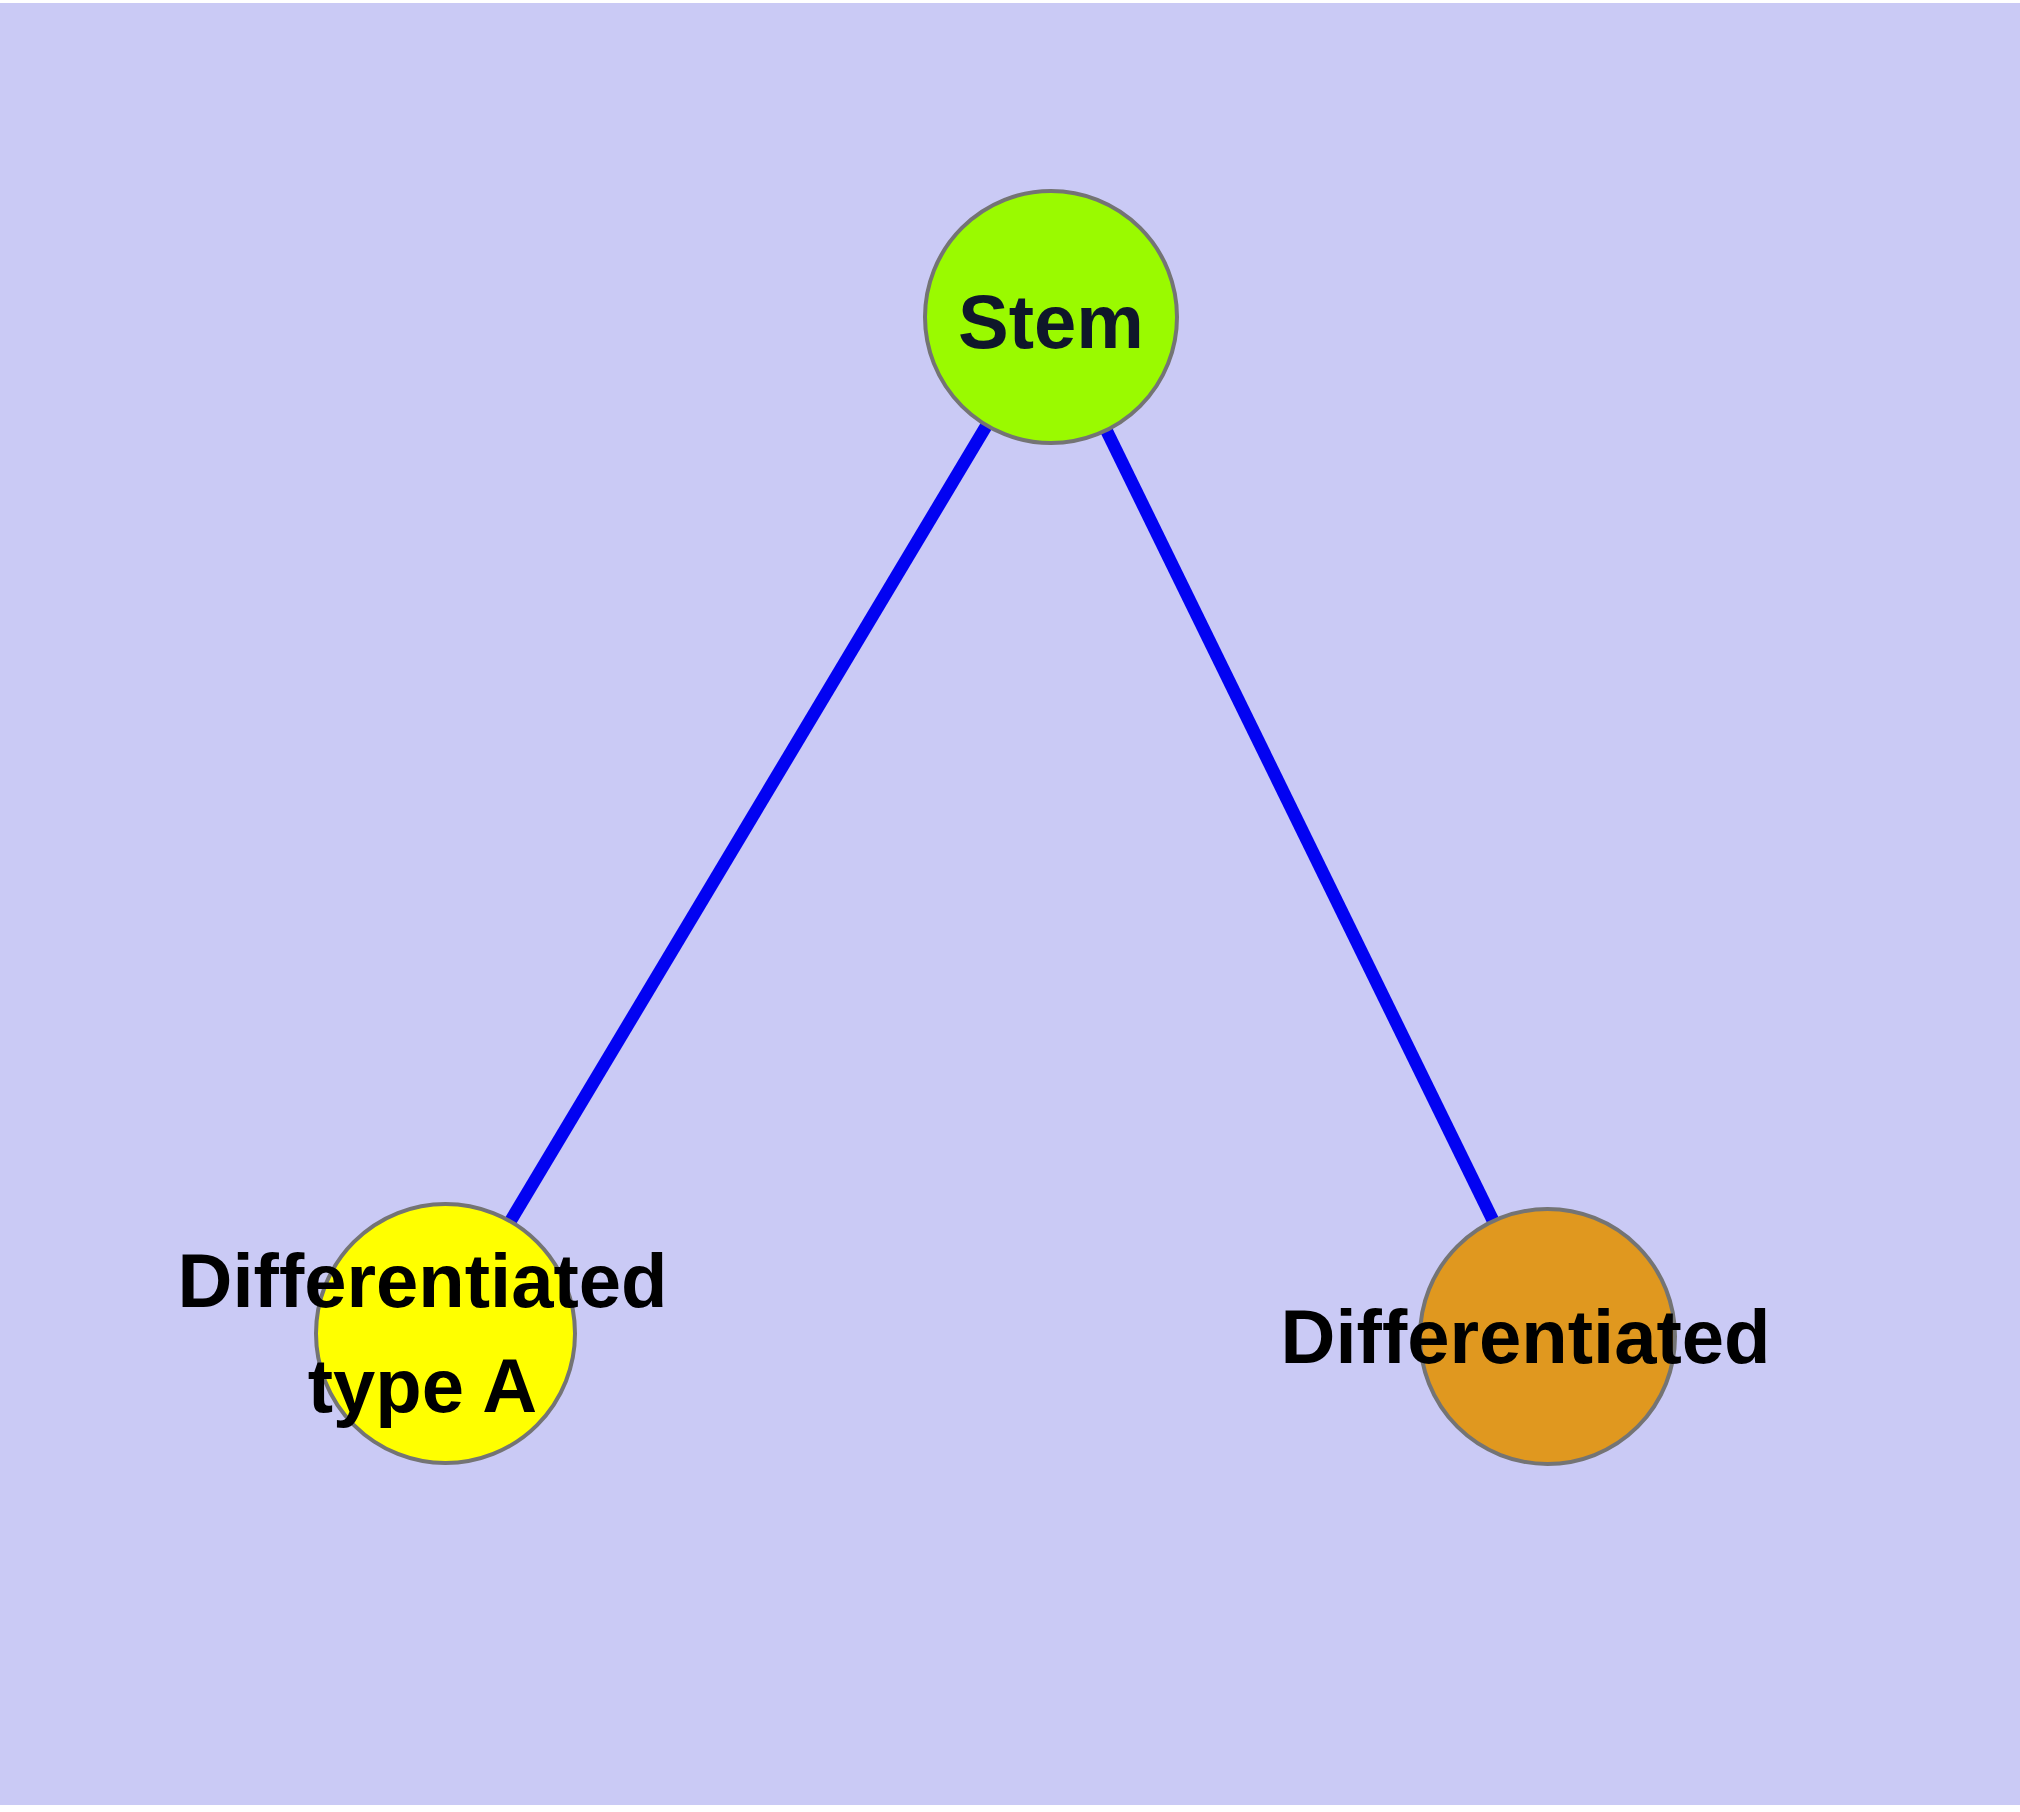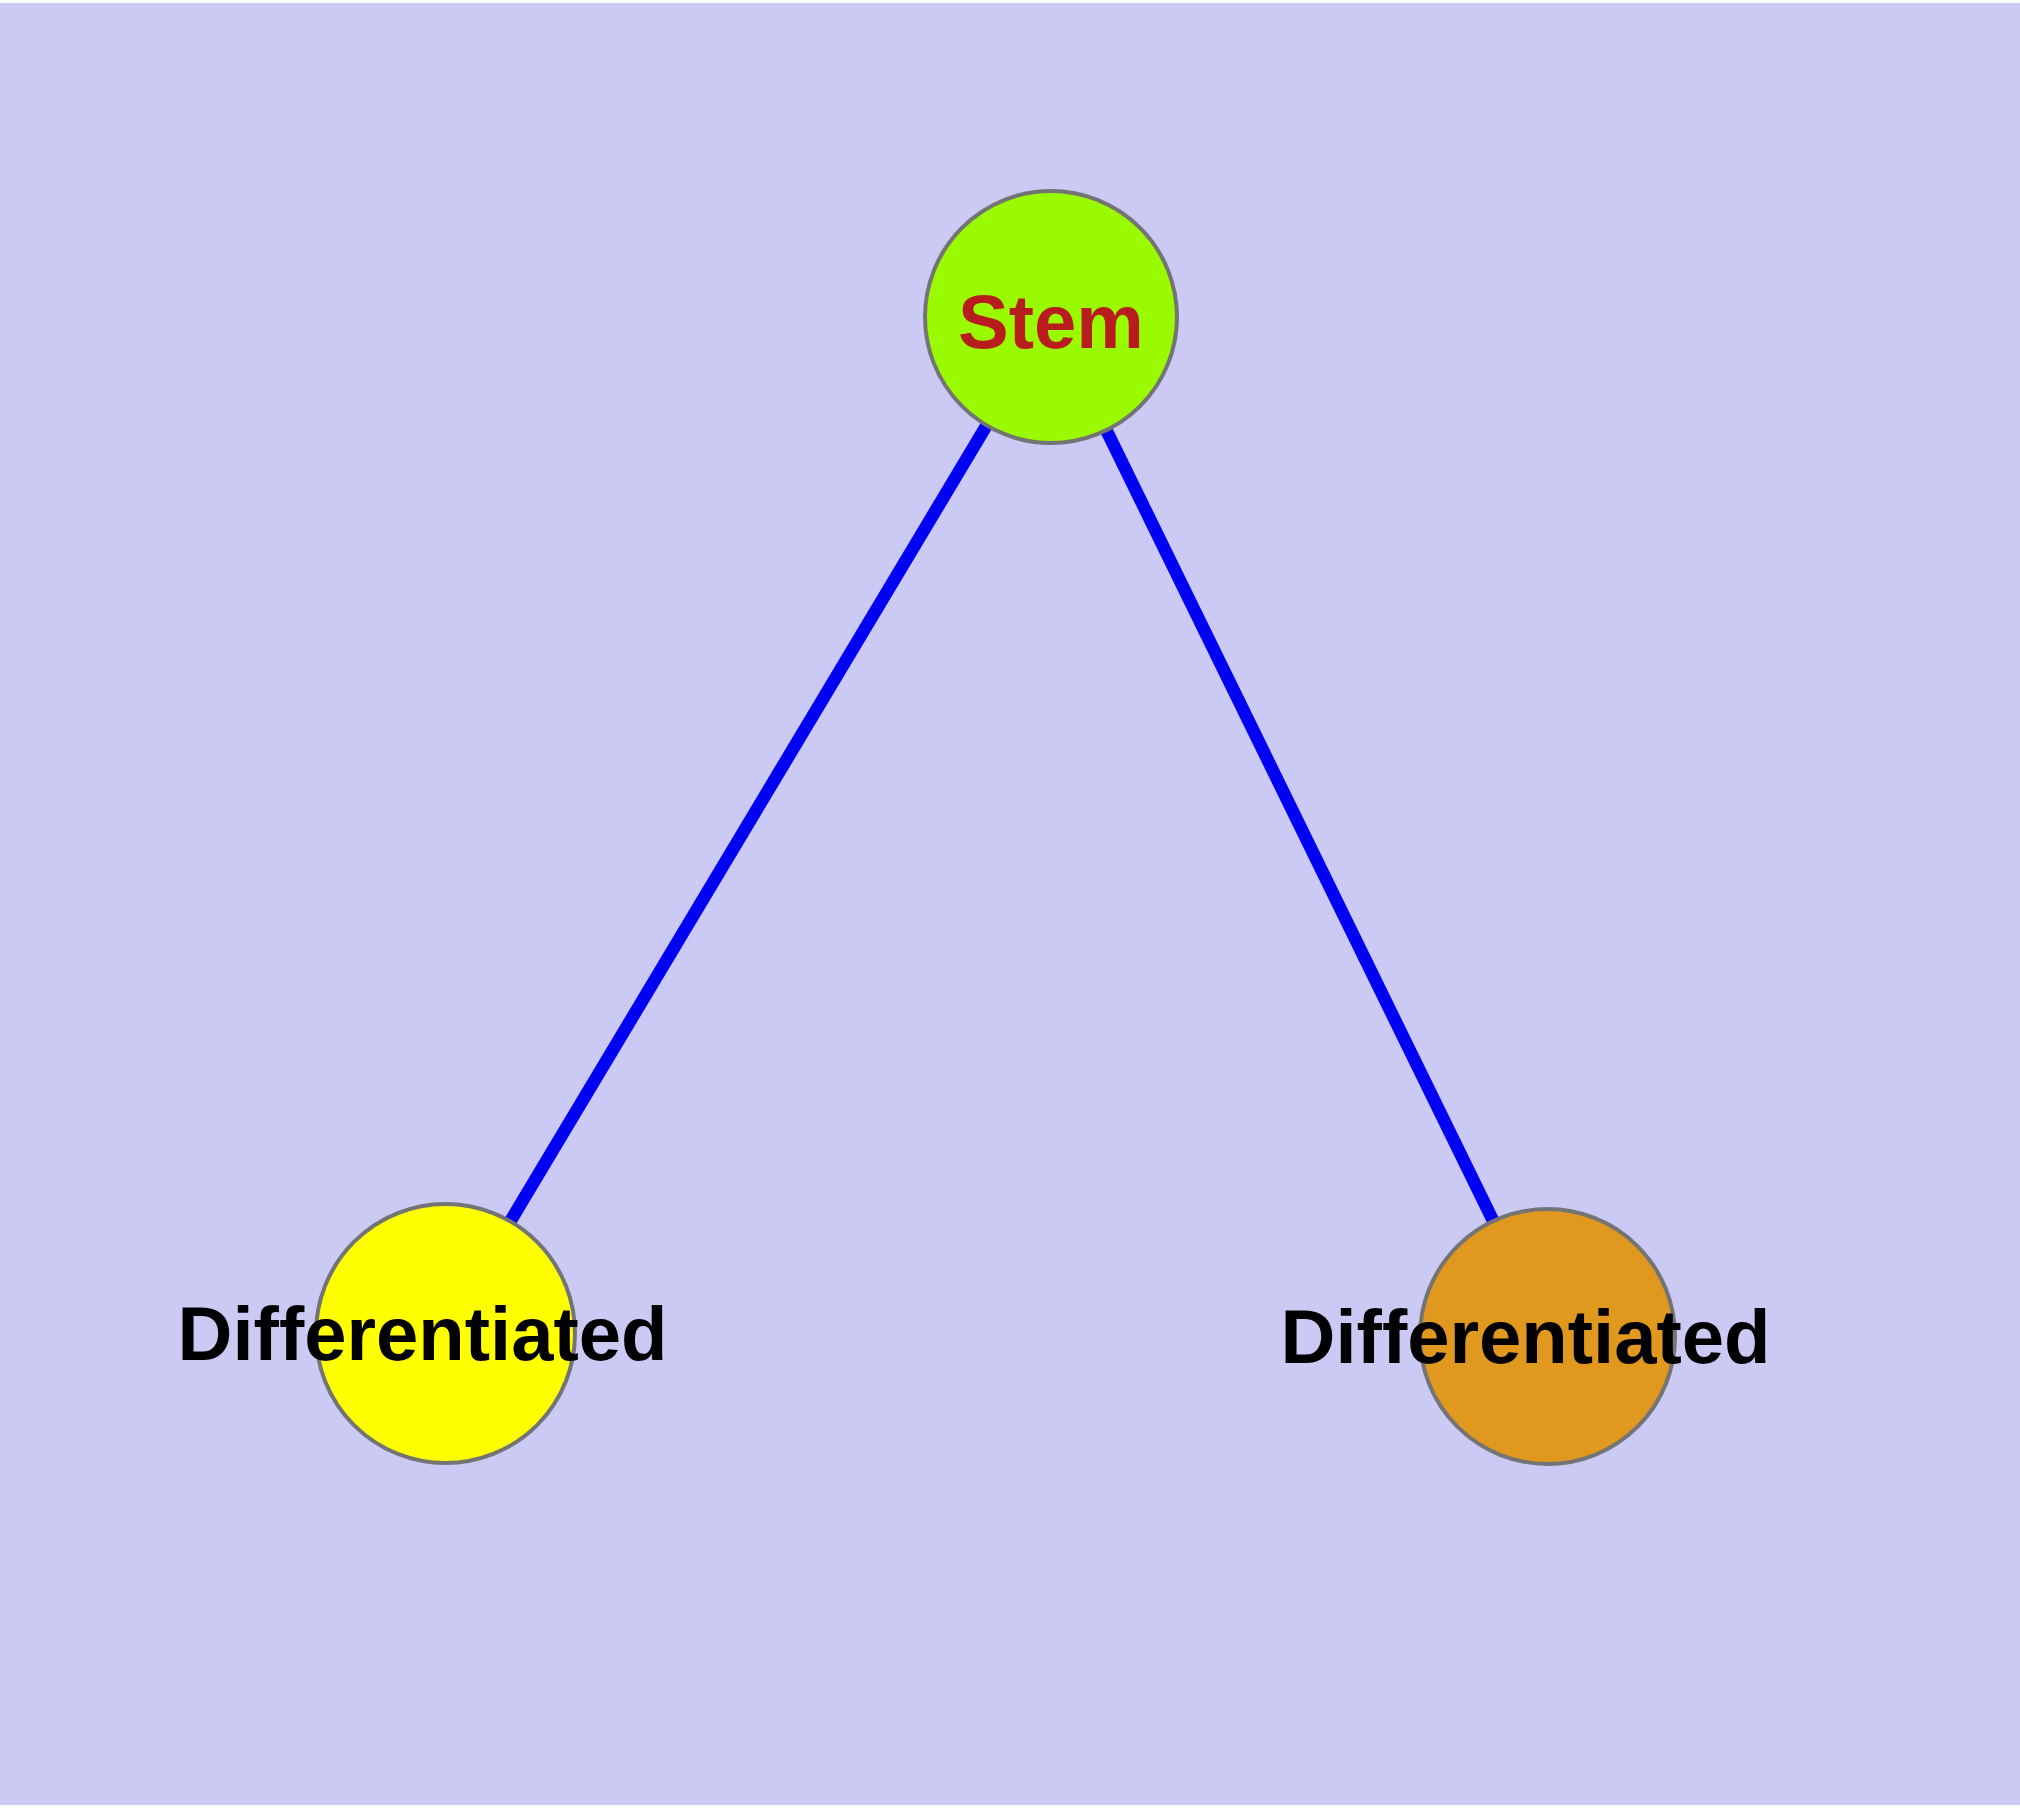--- a/index.html
+++ b/index.html
@@ -66,26 +66,27 @@
     <line x1="1240" y1="371" x2="525" y2="1566" stroke-width="15" stroke-linecap="butt" stroke="#0202F2"></line>
     <line x1="1240" y1="371" x2="1826" y2="1569" stroke-width="15" stroke-linecap="butt" stroke="#0202F2"></line>
   </svg>
 
   <div class="node-circle stem" style="background-color: rgb(154, 250, 0); border-color: rgb(116, 116, 116);"></div>
 
   <div class="node-circle type-a" style="background-color: rgb(255, 255, 0); border-color: rgb(116, 116, 116);"></div>
 
   <div class="node-circle type-b" style="background-color: rgb(224, 152, 31); border-color: rgb(116, 116, 116);"></div>
 
-  <div class="node-label stem" style="color: #b91c1c;">
+  <div class="node-label stem" style="color: #0f172a;">
     <span>Stem</span>
   </div>
 
   <div class="node-label type-a" style="color: rgb(0, 0, 0);">
     <span>Differentiated</span>
+    <span>type A</span>
   </div>
 
   <div class="node-label type-b" style="color: rgb(0, 0, 0);">
     <span>Differentiated</span>
   </div>
 
 </div>
 
 
 </body></html>

